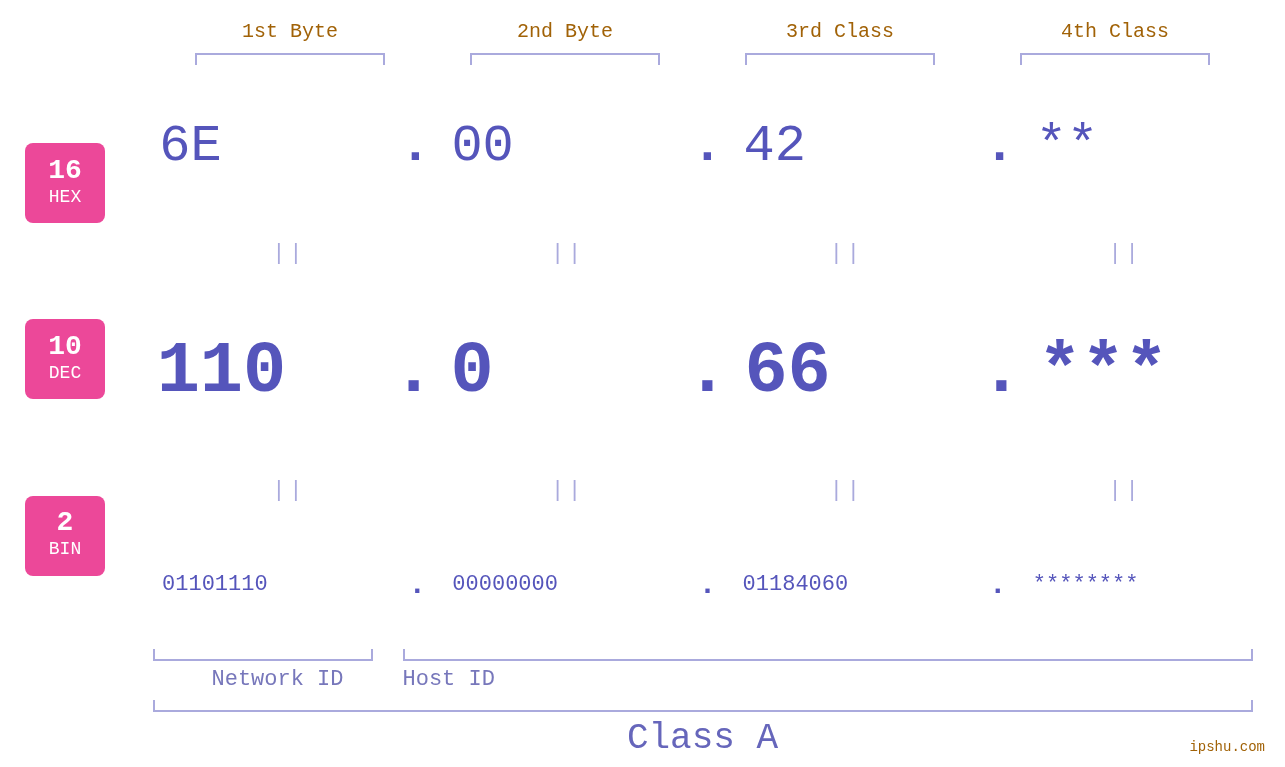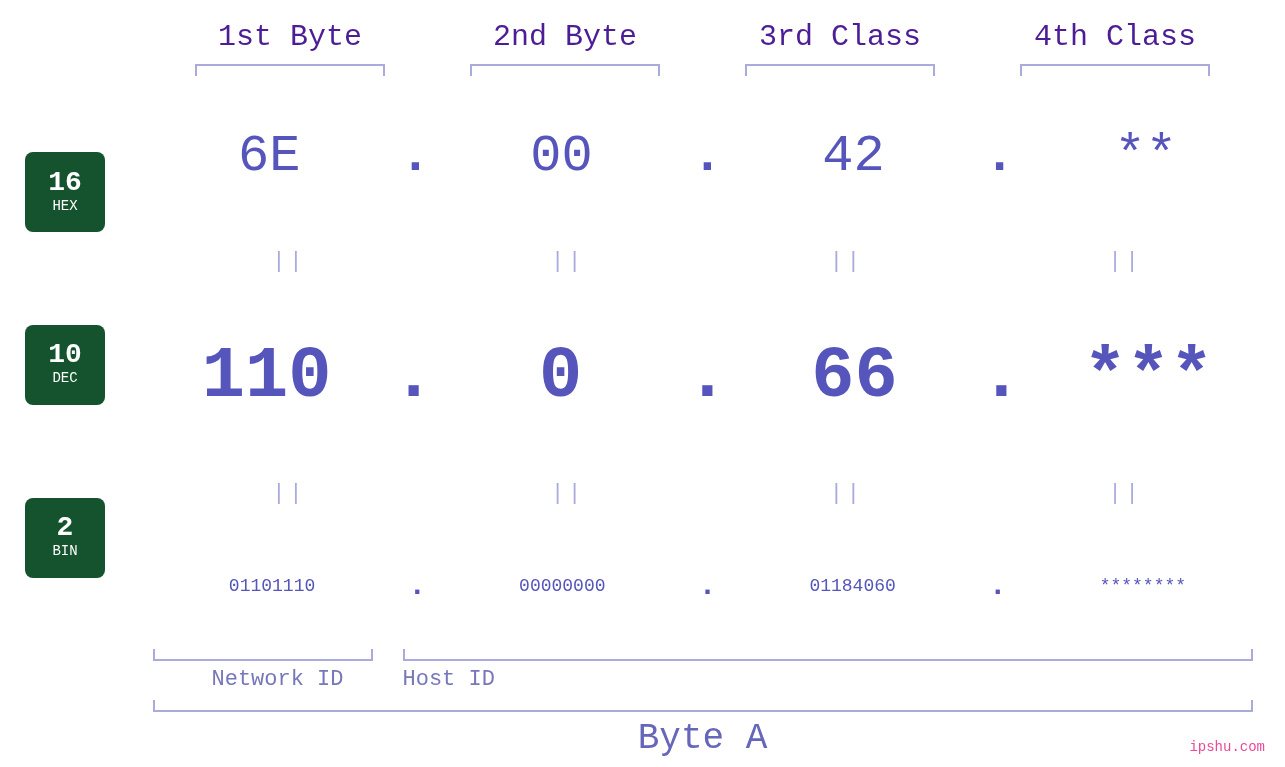--- a/index.html
+++ b/index.html
@@ -28,22 +28,22 @@
       display: flex;
       width: 1100px;
       margin-left: 120px;
       justify-content: space-around;
       margin-bottom: 10px;
     }
 
     .byte-header {
       width: 220px;
       text-align: center;
-      color: #4c1d95;
-      font-size: 30px;
+      color: #a16207;
+      font-size: 20px;
       font-family: 'Courier New', Courier, monospace;
     }
 
     
     .bracket-row {
       display: flex;
       width: 1100px;
       margin-left: 120px;
       justify-content: space-around;
       margin-bottom: 10px;
@@ -68,40 +68,40 @@
     .badges-col {
       display: flex;
       flex-direction: column;
       justify-content: space-around;
       align-items: center;
       width: 130px;
       padding: 20px 10px;
     }
 
     .badge {
-      background: #14532d;
+      background: #ec4899;
       color: white;
       border-radius: 8px;
       width: 80px;
       height: 80px;
       display: flex;
       flex-direction: column;
       align-items: center;
       justify-content: center;
       font-family: 'Courier New', Courier, monospace;
     }
 
     .badge-number {
       font-size: 28px;
       font-weight: bold;
       line-height: 1;
     }
 
     .badge-label {
-      font-size: 14px;
+      font-size: 18px;
       font-weight: normal;
       line-height: 1.4;
     }
 
     
     .rows-col {
       flex: 1;
       display: flex;
       flex-direction: column;
       justify-content: space-around;
@@ -114,32 +114,32 @@
       align-items: center;
       justify-content: space-around;
       width: 100%;
       padding: 0 20px;
     }
 
     .byte-cell {
       width: 220px;
       display: flex;
       align-items: center;
-      justify-content: center;
+      justify-content: flex-start;
     }
 
     .byte-value {
       color: #5555bb;
       font-family: 'Courier New', Courier, monospace;
       text-align: center;
     }
 
     .hex-value { font-size: 52px; }
     .dec-value { font-size: 72px; font-weight: bold; font-family: Liberation Mono, monospace; }
-    .bin-value { font-size: 18px; }
+    .bin-value { font-size: 22px; }
 
     .dot-sep {
       color: #5555bb;
       font-size: 52px;
       font-weight: bold;
       margin: 0 2px;
     }
 
     .dot-sep-dec {
       font-size: 72px;
@@ -243,21 +243,21 @@
       color: #6666bb;
       font-size: 36px;
       font-family: 'Courier New', Courier, monospace;
       margin-bottom: 8px;
     }
 
     .watermark {
       position: absolute;
       bottom: 12px;
       right: 20px;
-      color: #ec4899;
+      color: #a16207;
       font-size: 14px;
       font-family: 'Courier New', Courier, monospace;
     }
 
     
     .row-sep {
       color: #5555bb;
     }
   </style>
 </head>
@@ -376,17 +376,17 @@
     </div>
     <div class="id-labels">
       <div class="network-id-label">Network ID</div>
       <div class="host-id-label">Host ID</div>
     </div>
   </div>
 
   <div class="class-bracket-row">
     <div class="class-full-bracket"></div>
   </div>
-  <div class="class-label-row">Byte A</div>
+  <div class="class-label-row">Class A</div>
 
   <div class="watermark">ipshu.com</div>
 
 </div>
 
 </body></html>

